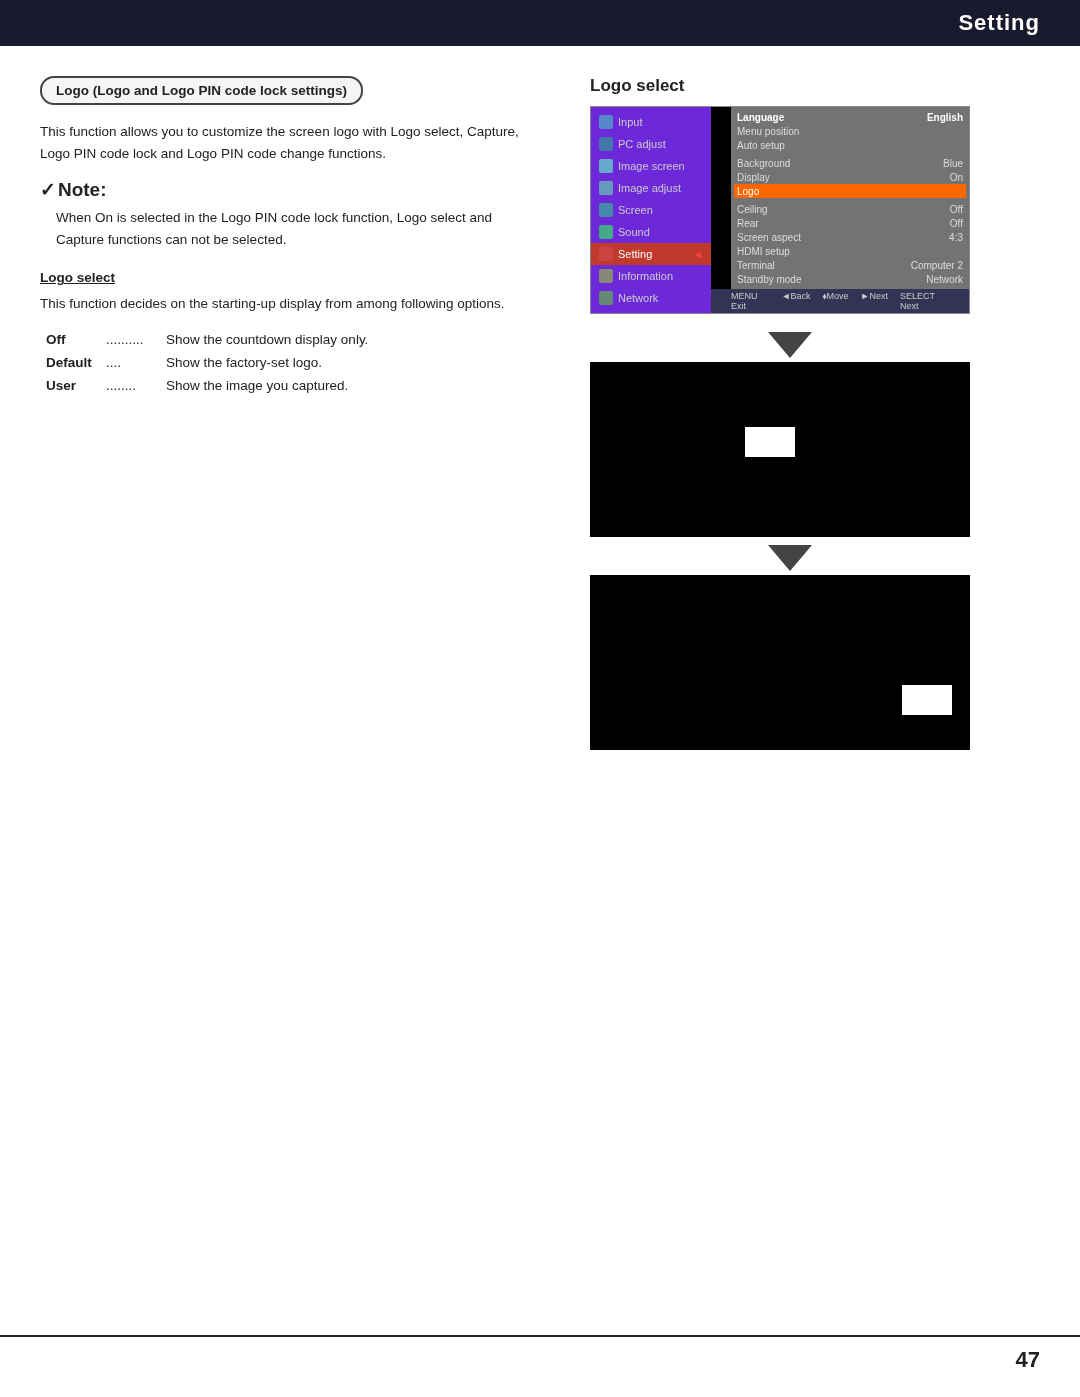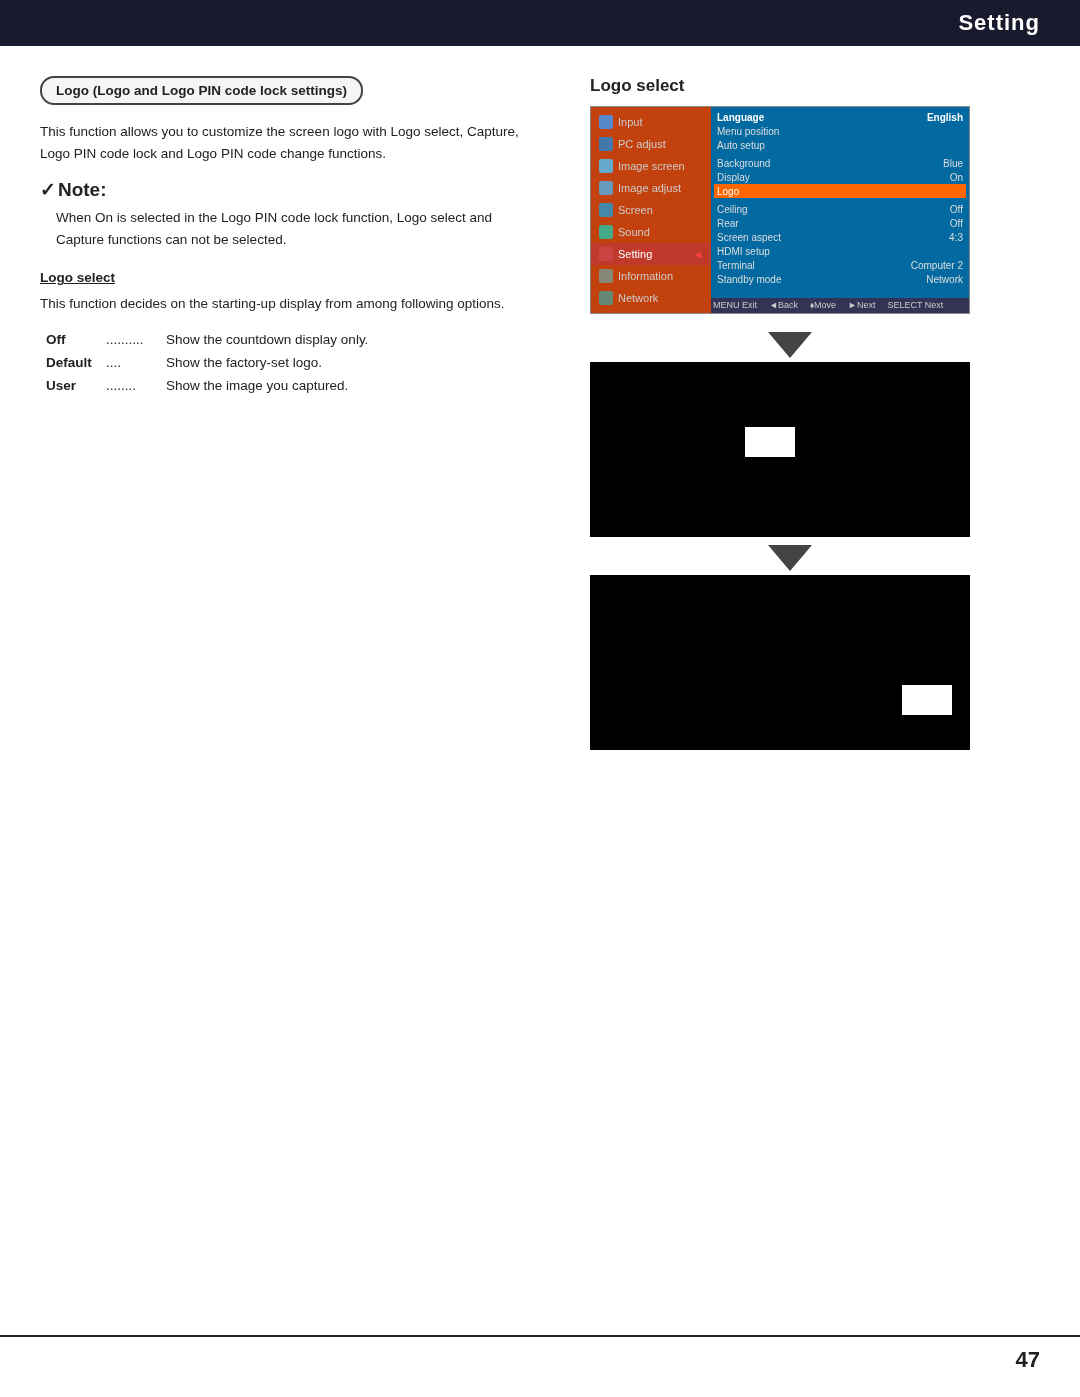--- a/index.html
+++ b/index.html
@@ -123,21 +123,21 @@
       width: 380px;
       border: 1px solid #888;
       background: #000;
       display: flex;
       overflow: hidden;
       margin-bottom: 18px;
     }
 
     .menu-left-panel {
       width: 120px;
-      background: #c2410c;
+      background: #6d28d9;
       padding: 4px 0;
     }
 
     .menu-left-item {
       display: flex;
       align-items: center;
       padding: 4px 8px;
       color: #ccc;
       font-size: 11px;
       gap: 5px;
@@ -167,24 +167,25 @@
     .menu-icon.network { background: #668877; }
 
     .menu-arrow {
       margin-left: auto;
       color: #ff4444;
       font-size: 10px;
     }
 
     .menu-right-panel {
       flex: 1;
-      background: #0369a1;
+      background: #737373;
       color: #ffffff;
       padding: 3px 6px;
       font-size: 10px;
+      margin-left: 20px;
     }
 
     .menu-right-row {
       display: flex;
       justify-content: space-between;
       padding: 1.5px 0;
       color: #ddd;
     }
 
     .menu-right-row.highlighted {
@@ -196,21 +197,21 @@
 
     .menu-right-row.section-header {
       color: #fff;
       font-weight: bold;
     }
 
     .menu-bottom-bar {
       background: #333355;
       color: #ccc;
       font-size: 9px;
-      padding: 2px 2px;
+      padding: 2px 20px;
       display: flex;
       gap: 12px;
     }
 
     
     .arrow-down {
       display: flex;
       justify-content: center;
       margin: 4px 0;
     }

